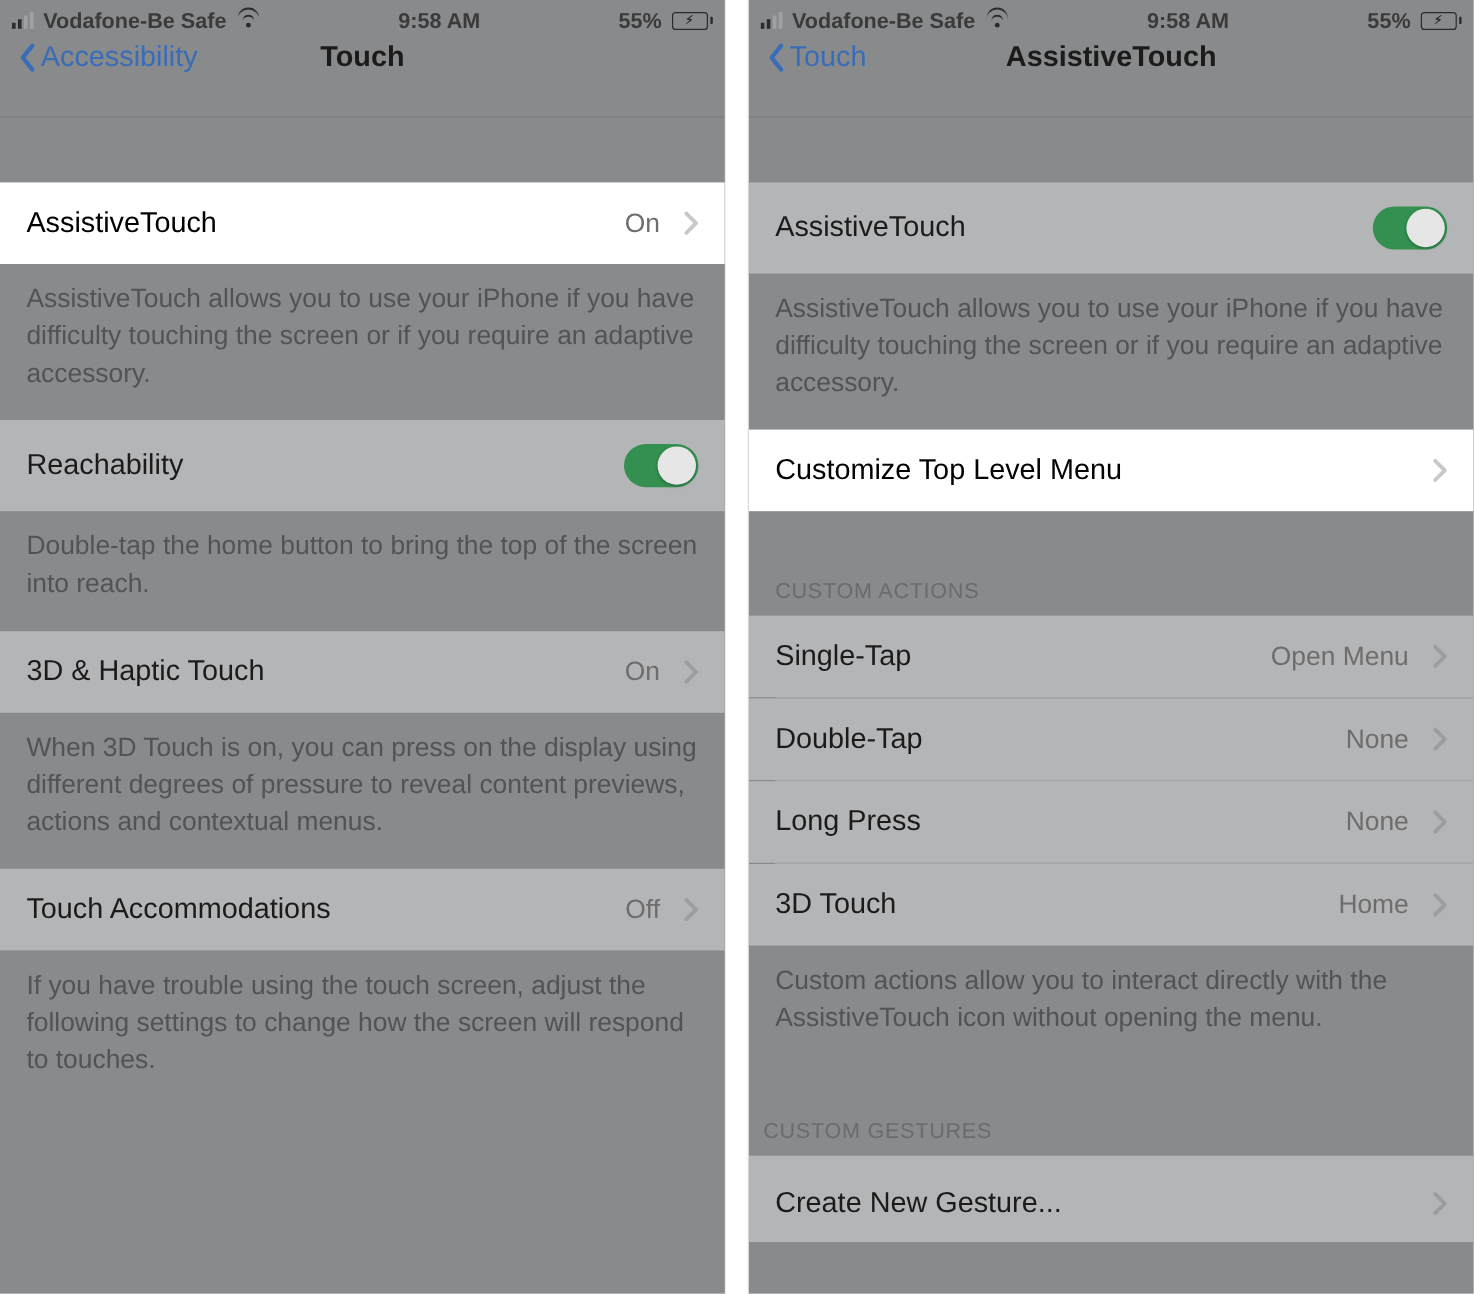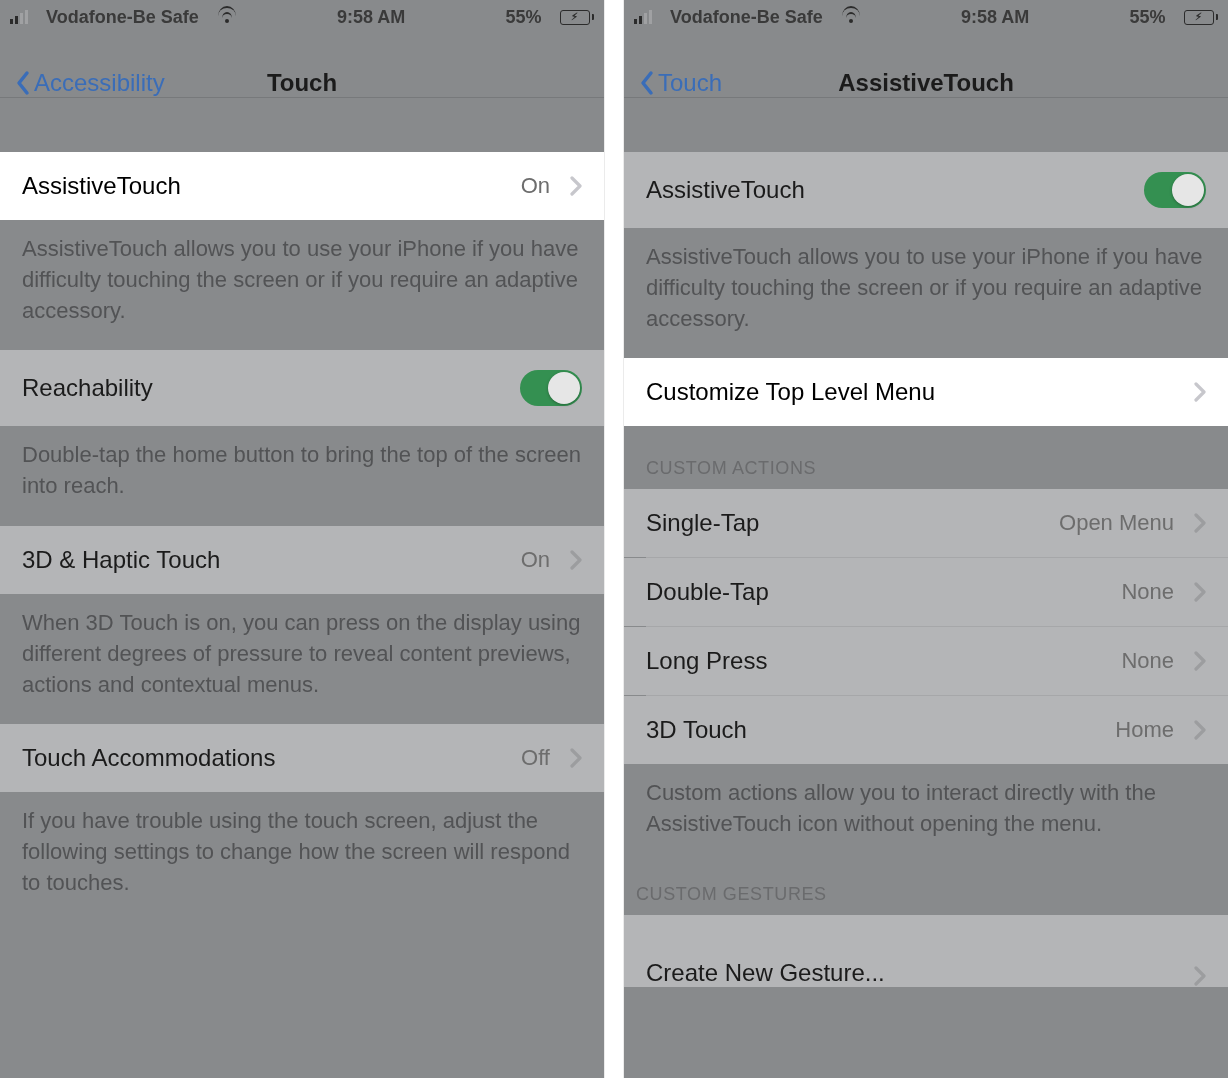--- a/index.html
+++ b/index.html
@@ -37,21 +37,21 @@
   .statusbar{
     height:34px;
     display:flex;
     align-items:center;
     justify-content:space-between;
     padding:0 10px;
     font-size:18px;
     font-weight:600;
     color:var(--text-dim);
   }
-  .sb-left,.sb-right{display:flex;align-items:center;gap:18px;}
+  .sb-left,.sb-right{display:flex;align-items:center;gap:8px;}
   .sb-time{font-weight:600;}
   .signal-icon{display:inline-flex;gap:2px;align-items:flex-end;height:14px;}
   .signal-icon span{width:3px;background:#2b2b2b;}
   .signal-icon span:nth-child(1){height:5px;}
   .signal-icon span:nth-child(2){height:8px;}
   .signal-icon span:nth-child(3){height:11px;background:#a0a1a3;}
   .signal-icon span:nth-child(4){height:14px;background:#a0a1a3;}
   .wifi-icon{position:relative;width:20px;height:14px;}
   .wifi-icon::before,.wifi-icon::after{content:"";position:absolute;border:2.5px solid #2b2b2b;border-bottom:none;border-left:none;border-right:none;border-radius:50%;left:50%;transform:translateX(-50%);}
   .wifi-icon::before{width:18px;height:18px;top:-4px;}
@@ -64,21 +64,21 @@
     width:30px;height:15px;border:1.5px solid #2b2b2b;border-radius:3px;position:relative;padding:1.5px;
   }
   .batt-fill{height:100%;width:55%;background:#d5b433;border-radius:1px;position:relative;}
   .batt-cap{width:2.5px;height:6px;background:#2b2b2b;border-radius:0 1px 1px 0;}
   .bolt{position:absolute;left:50%;top:50%;transform:translate(-50%,-53%);font-size:10px;color:#2b2b2b;}
 
   
   .navbar{
     height:64px;
     display:flex;
-    align-items:flex-end;
+    align-items:flex-start;
     padding:0 14px;
     position:relative;
     border-bottom:1px solid rgba(0,0,0,.12);
   }
   .navback{display:flex;align-items:center;color:var(--blue);font-size:24px;font-weight:400;gap:2px;}
   .chev-left{width:18px;height:28px;}
   .chev-left path{stroke:var(--blue);stroke-width:3.5;fill:none;stroke-linecap:round;stroke-linejoin:round;}
   .navtitle{
     position:absolute;left:50%;transform:translateX(-50%);
     font-size:24px;font-weight:600;color:var(--text);
@@ -103,36 +103,37 @@
   .footer{
     padding:14px 22px 24px;
     font-size:22px;line-height:1.4;
     color:#525355;
   }
   .header-label{
     padding:32px 22px 10px;
     font-size:18px;
     letter-spacing:0.6px;
     color:var(--header-gray);
+    margin-top:24px;
   }
 
   
   .switch{
     width:62px;height:36px;border-radius:20px;background:#d6d7d9;position:relative;
   }
   .switch.on{background:var(--green);}
   .switch .knob{
     position:absolute;top:2px;width:32px;height:32px;border-radius:50%;background:#fff;box-shadow:0 1px 3px rgba(0,0,0,.3);
     left:2px;
   }
   .switch.on .knob{left:auto;right:2px;}
   .switch.dim{filter:brightness(.9);}
 
   
-  .cell.partial-bottom{padding-bottom:0;height:72px;align-items:flex-end;padding-top:20px;}
+  .cell.partial-bottom{padding-bottom:12px;height:72px;align-items:center;padding-top:20px;}
 
 </style>
 </head>
 <body>
 
 <div class="pane">
   <div class="statusbar">
     <div class="sb-left">
       <span class="signal-icon">
           <span></span>

